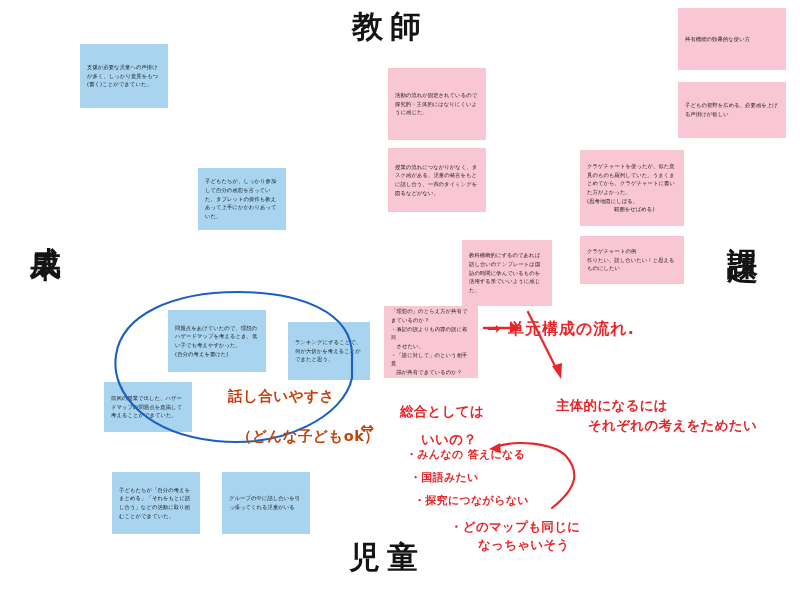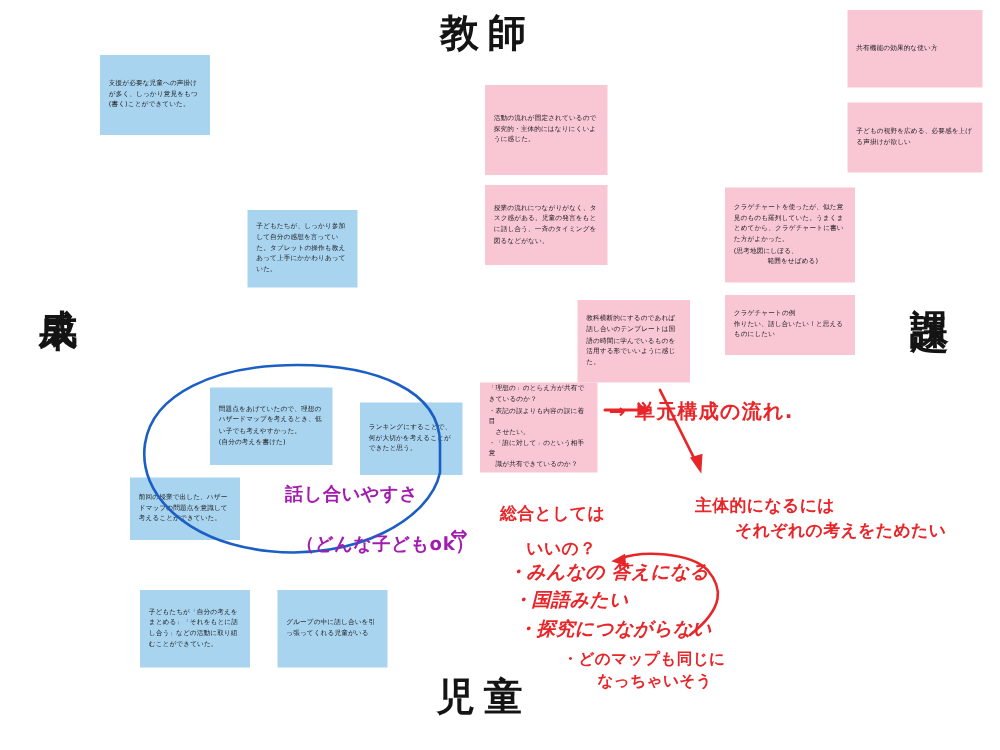--- a/index.html
+++ b/index.html
@@ -47,28 +47,28 @@
   }
 
   
   .hand{
     position:absolute;
     font-family:"DejaVu Sans","Liberation Sans",sans-serif;
     font-weight:700;
     white-space:pre;
     line-height:1.38;
   }
-  .hand.blue{color:#a21caf;}
+  .hand.blue{color:#c2410c;}
   .hand.red{color:#e8262a;}
 
   .hand.h-talk{font-size:14.5px;letter-spacing:.5px;}
   .hand.h-arrowlr{font-size:17px;}
   .hand.h-unit{font-size:16px;letter-spacing:1px;}
   .hand.h-sogo{font-size:13.5px;letter-spacing:.3px;}
-  .hand.h-bullets{font-size:15px;letter-spacing:.3px;font-style:italic;}
+  .hand.h-bullets{font-size:11px;letter-spacing:.3px;}
   .hand.h-last{font-size:12.5px;letter-spacing:.3px;}
   .hand.h-shutai{font-size:13.5px;letter-spacing:.3px;}
 
   svg.ink{position:absolute;left:0;top:0;width:800px;height:600px;pointer-events:none;}
 </style>
 </head>
 <body>
 
 <div id="board">
 

